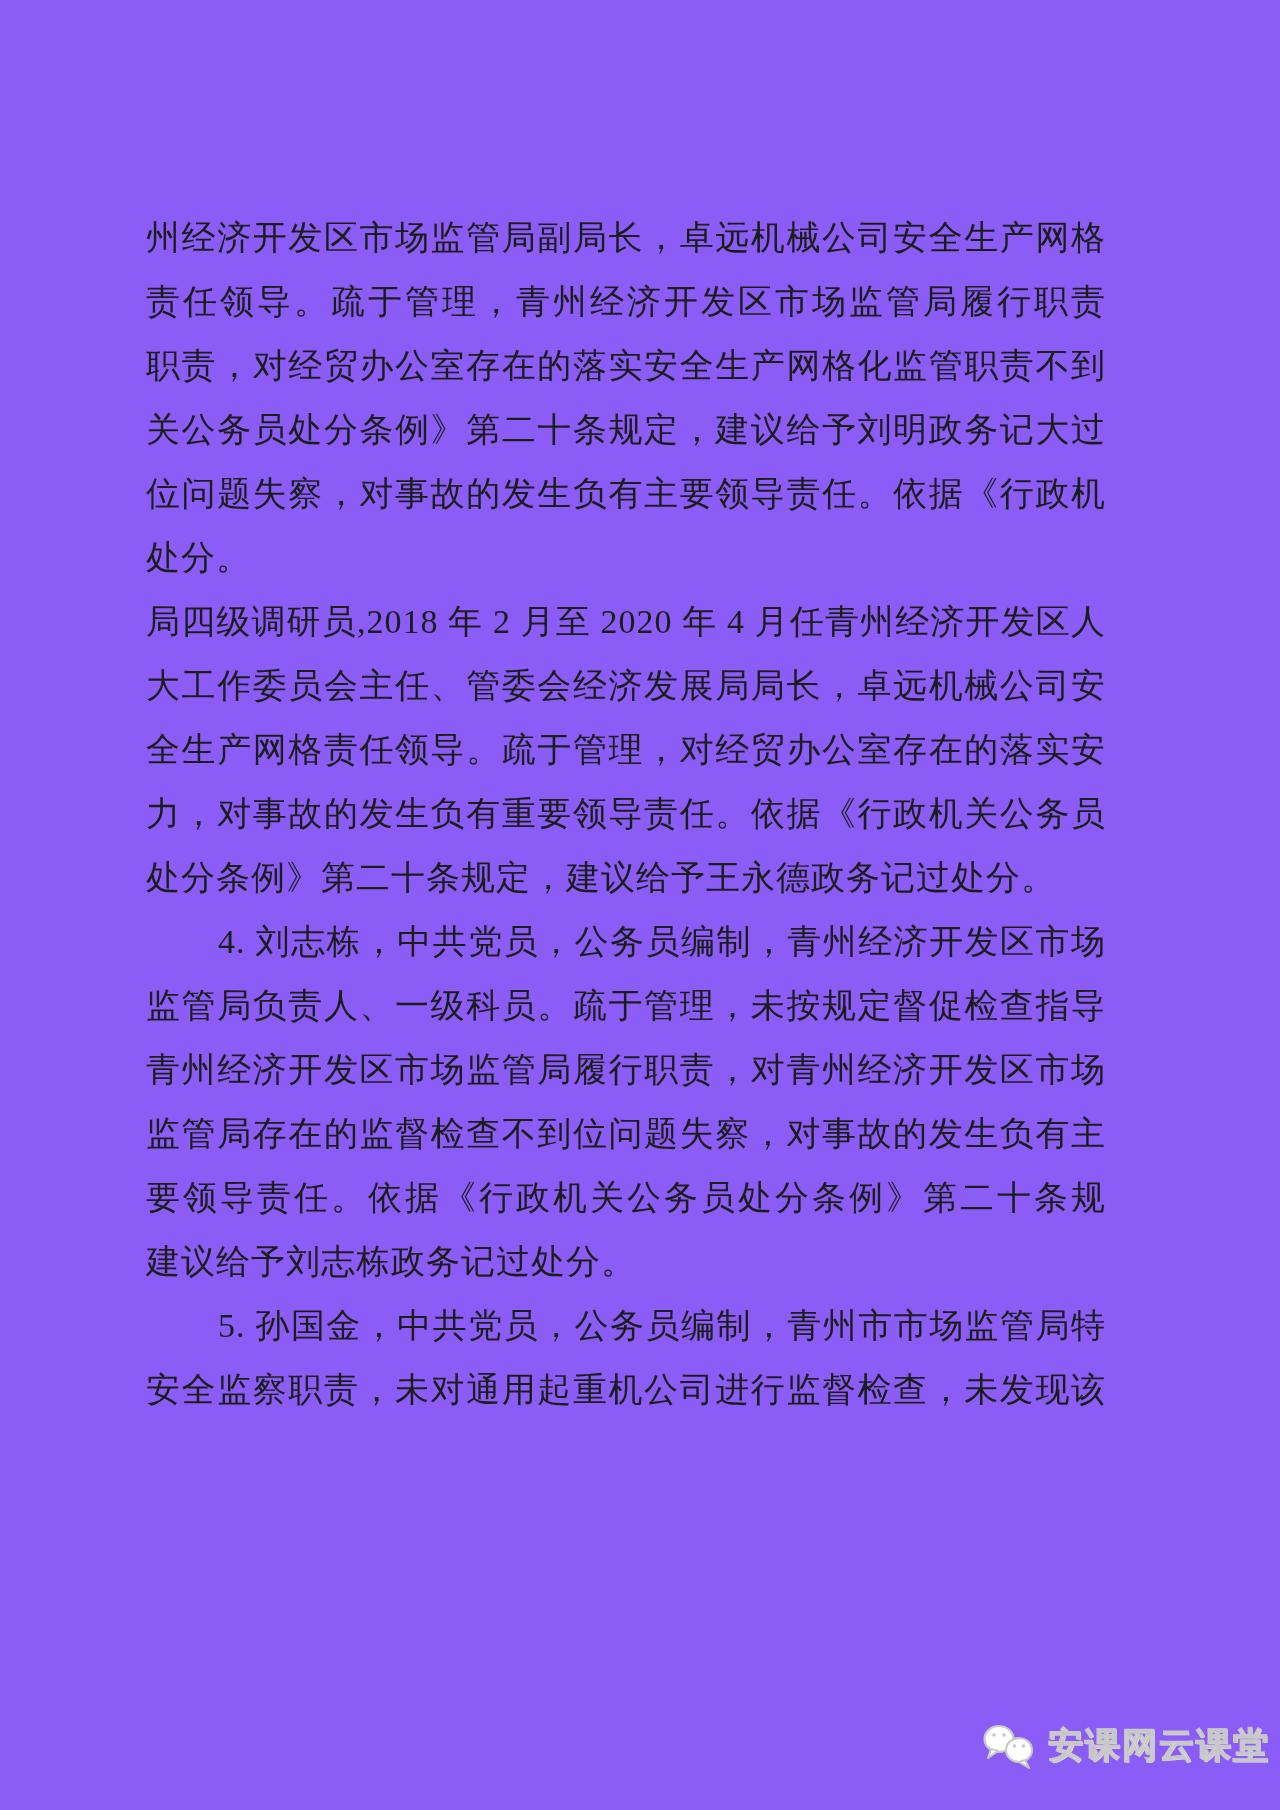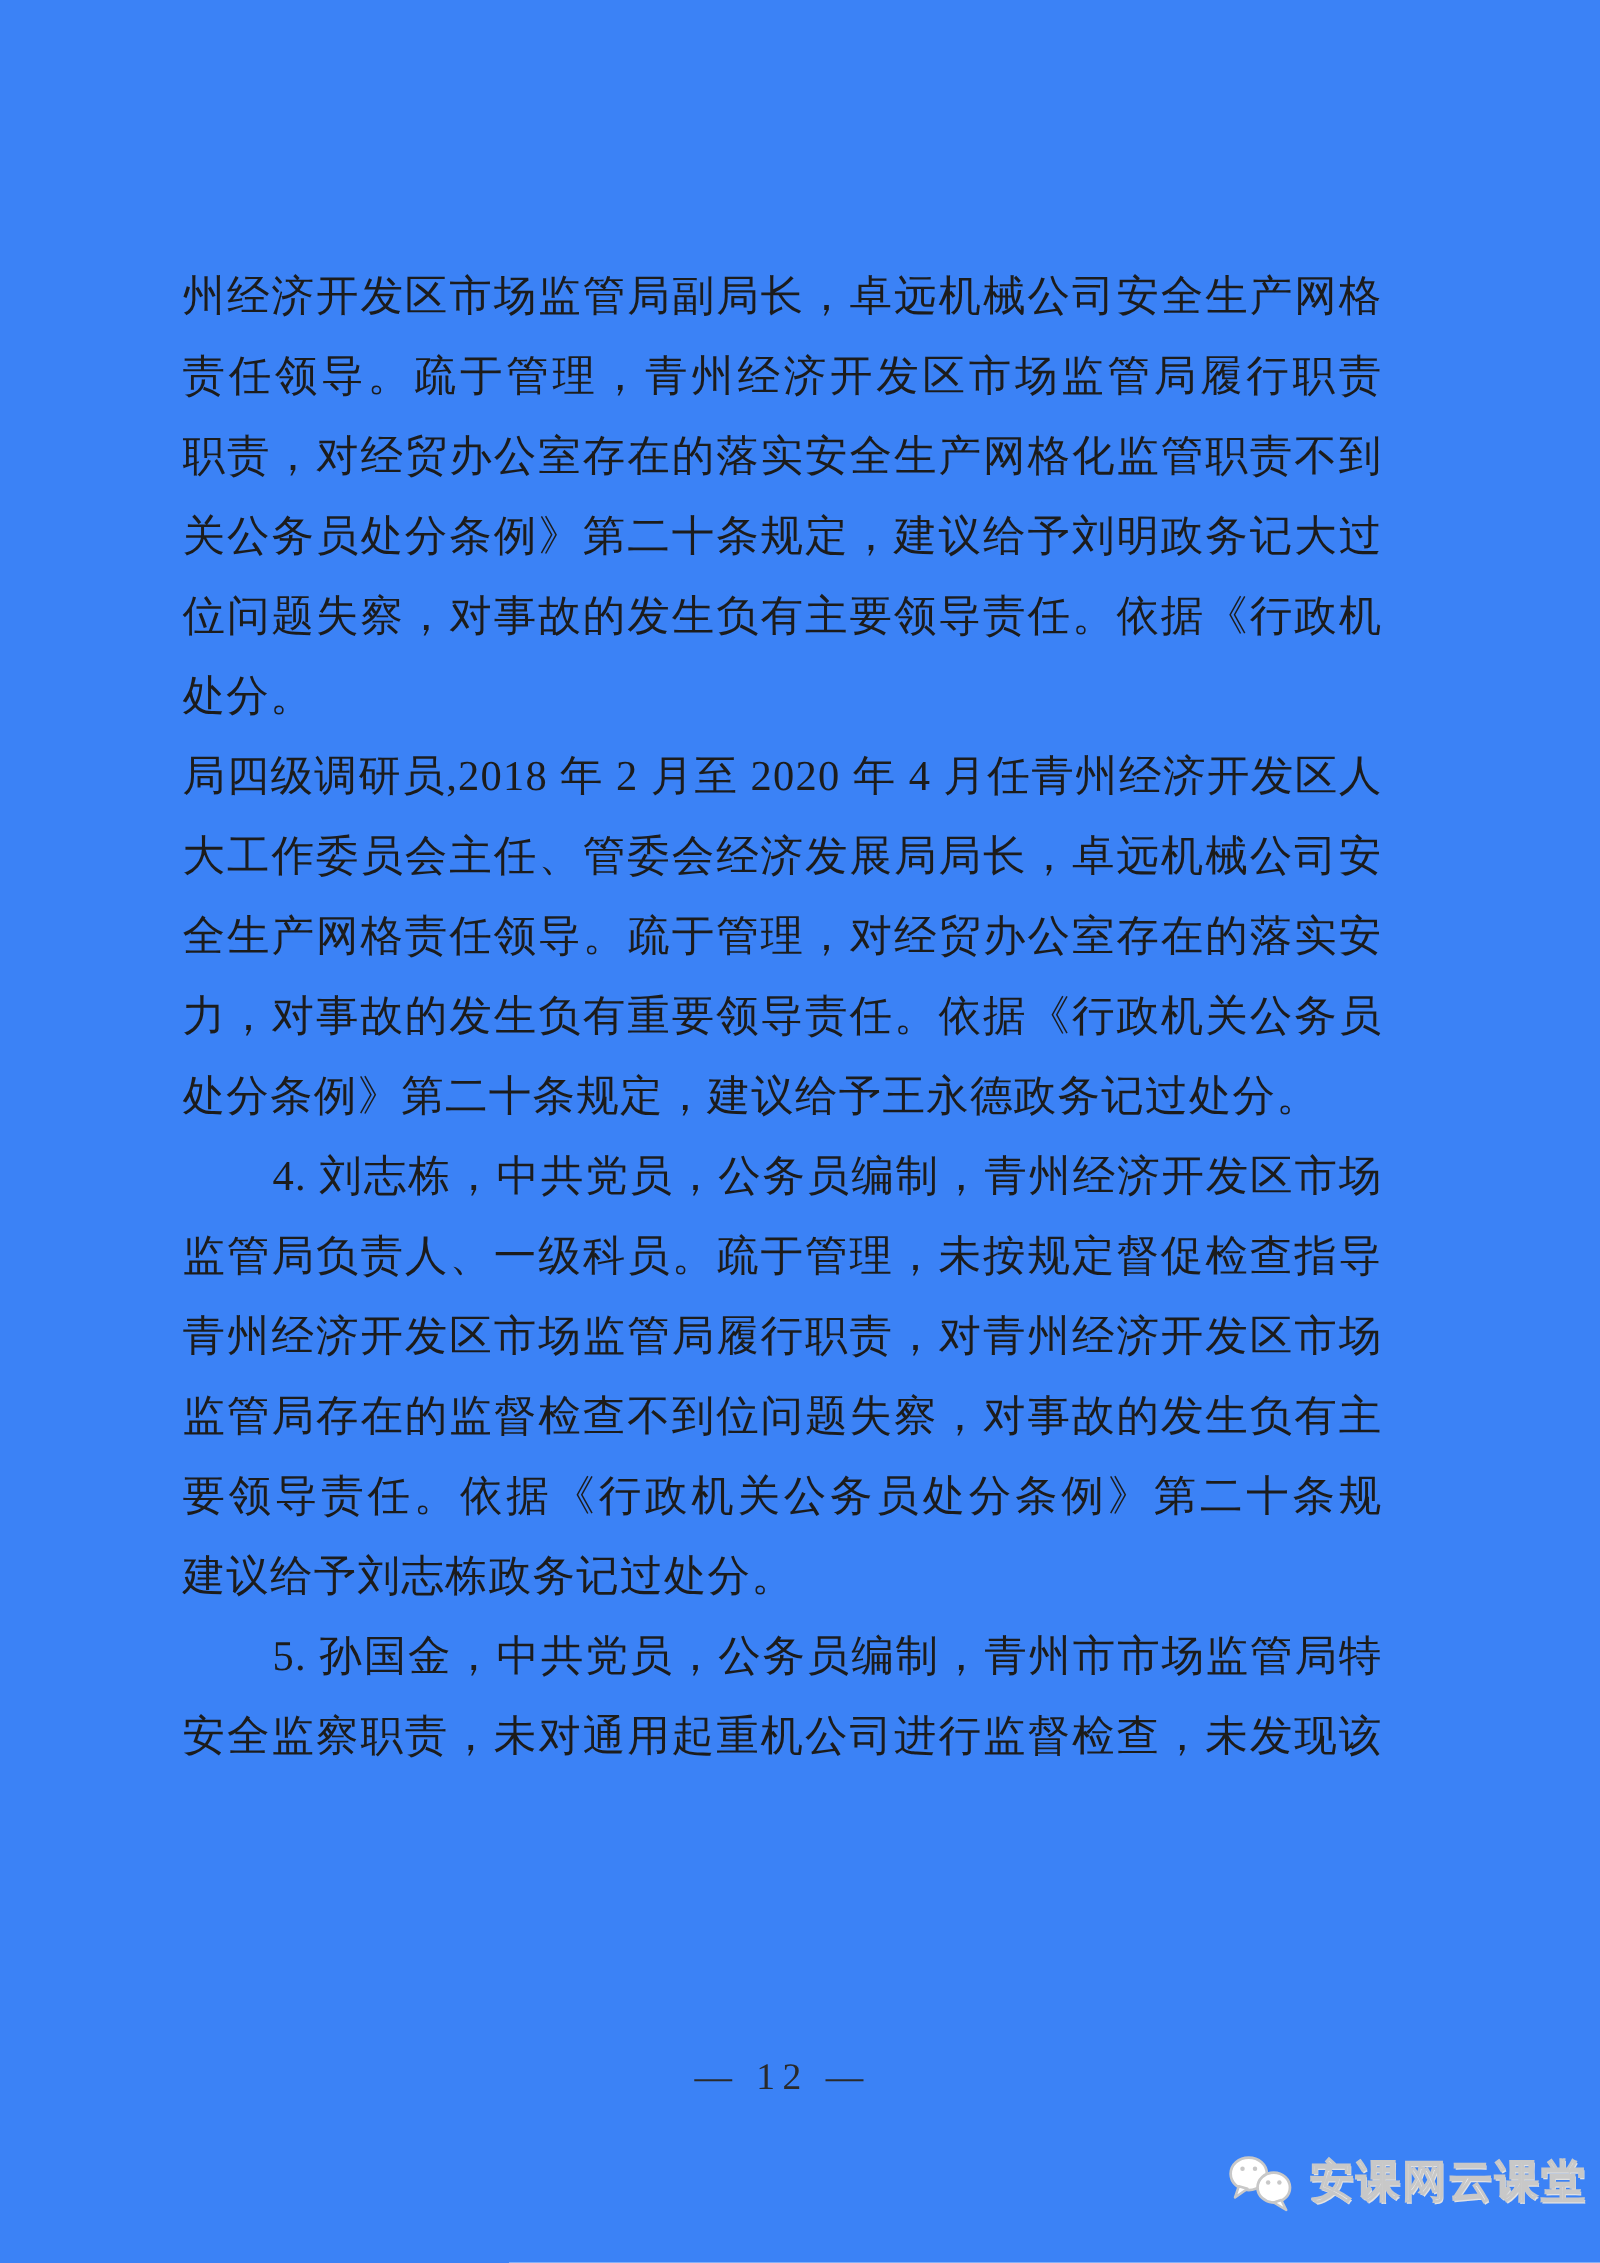--- a/index.html
+++ b/index.html
@@ -10,21 +10,21 @@
   body {
     position: relative;
     width: 1280px;
     height: 1810px;
     overflow: hidden;
     font-family: "Liberation Serif", "DejaVu Serif", serif;
   }
   .page {
     position: absolute;
     inset: 0;
-    background: #3b82f6;
+    background: #8b5cf6;
   }
   .doc {
     position: absolute;
     left: 146px;
     top: 206px;
     width: 960px;
     font-size: 34px;
     color: #1c1c1c;
   }
   .line {
@@ -96,21 +96,20 @@
     <div class="line fill indent">4. 刘志栋，中共党员，公务员编制，青州经济开发区市场</div>
     <div class="line fill">监管局负责人、一级科员。疏于管理，未按规定督促检查指导</div>
     <div class="line fill">青州经济开发区市场监管局履行职责，对青州经济开发区市场</div>
     <div class="line fill">监管局存在的监督检查不到位问题失察，对事故的发生负有主</div>
     <div class="line fill">要领导责任。依据《行政机关公务员处分条例》第二十条规定，</div>
     <div class="line end">建议给予刘志栋政务记过处分。</div>
     <div class="line fill indent">5. 孙国金，中共党员，公务员编制，青州市市场监管局特</div>
     <div class="line fill">安全监察职责，未对通用起重机公司进行监督检查，未发现该</div>
   </div>
 
-  <div class="page-number">— 12 —</div>
 
   <div class="watermark">
     <span class="watermark-icon">
       <svg width="56" height="50" viewBox="0 0 56 50" xmlns="http://www.w3.org/2000/svg">
 
         <ellipse cx="17" cy="17" rx="14.5" ry="13" fill="#ffffff" stroke="#c8c8c8" stroke-width="2.2"></ellipse>
         <path d="M9 27 L6 36 L16 29 Z" fill="#ffffff" stroke="#c8c8c8" stroke-width="2" stroke-linejoin="round"></path>
         <circle cx="12" cy="13" r="1.8" fill="#c8c8c8"></circle>
         <circle cx="22" cy="13" r="1.8" fill="#c8c8c8"></circle>
 

